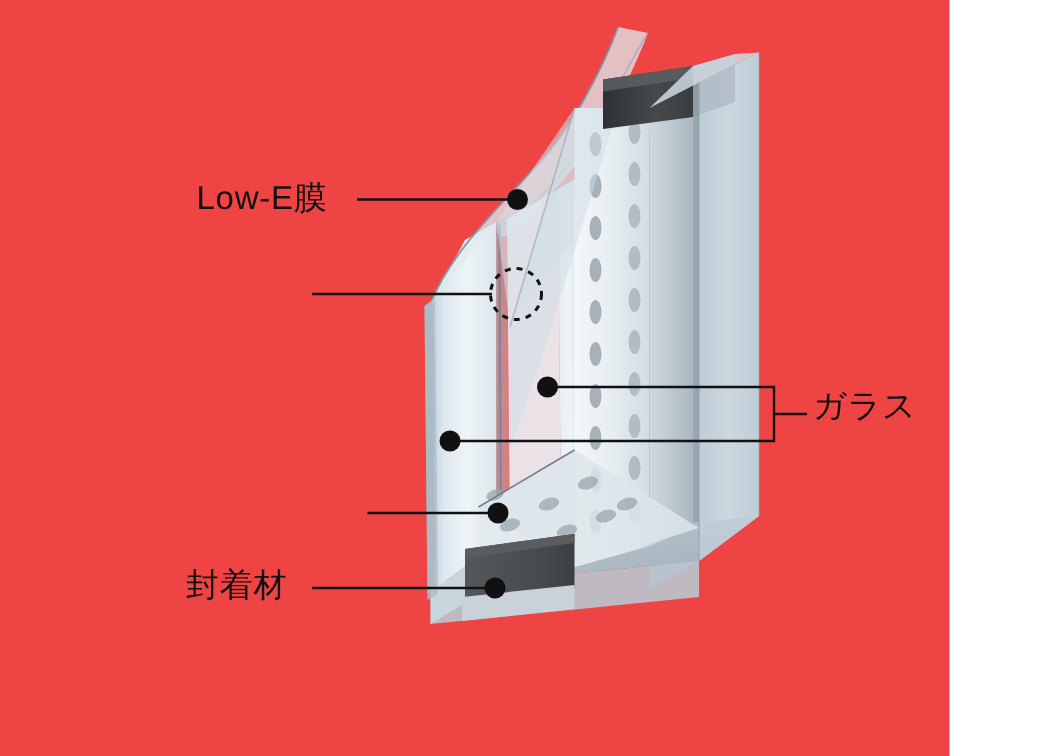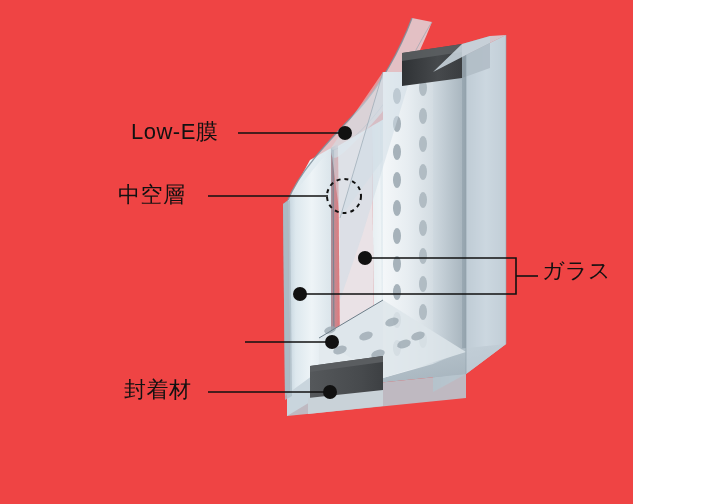--- a/index.html
+++ b/index.html
@@ -226,17 +226,16 @@
       <circle cx="345" cy="133" r="7" fill="#111111"></circle>
       <circle cx="344" cy="196" r="17" fill="none" stroke="#111111" stroke-width="2" stroke-dasharray="4 4"></circle>
       <circle cx="332" cy="342" r="7" fill="#111111"></circle>
       <circle cx="330" cy="392" r="7" fill="#111111"></circle>
       <circle cx="365" cy="258" r="7" fill="#111111"></circle>
       <circle cx="300" cy="294" r="7" fill="#111111"></circle>
     </g>
   </svg>
 
   <div class="lbl lbl-lowe">Low-E膜</div>
-  <div class="lbl lbl-air">中空層</div>
   <div class="lbl lbl-seal">封着材</div>
   <div class="lbl lbl-glass">ガラス</div>
 
 </div>
 
 </body></html>

